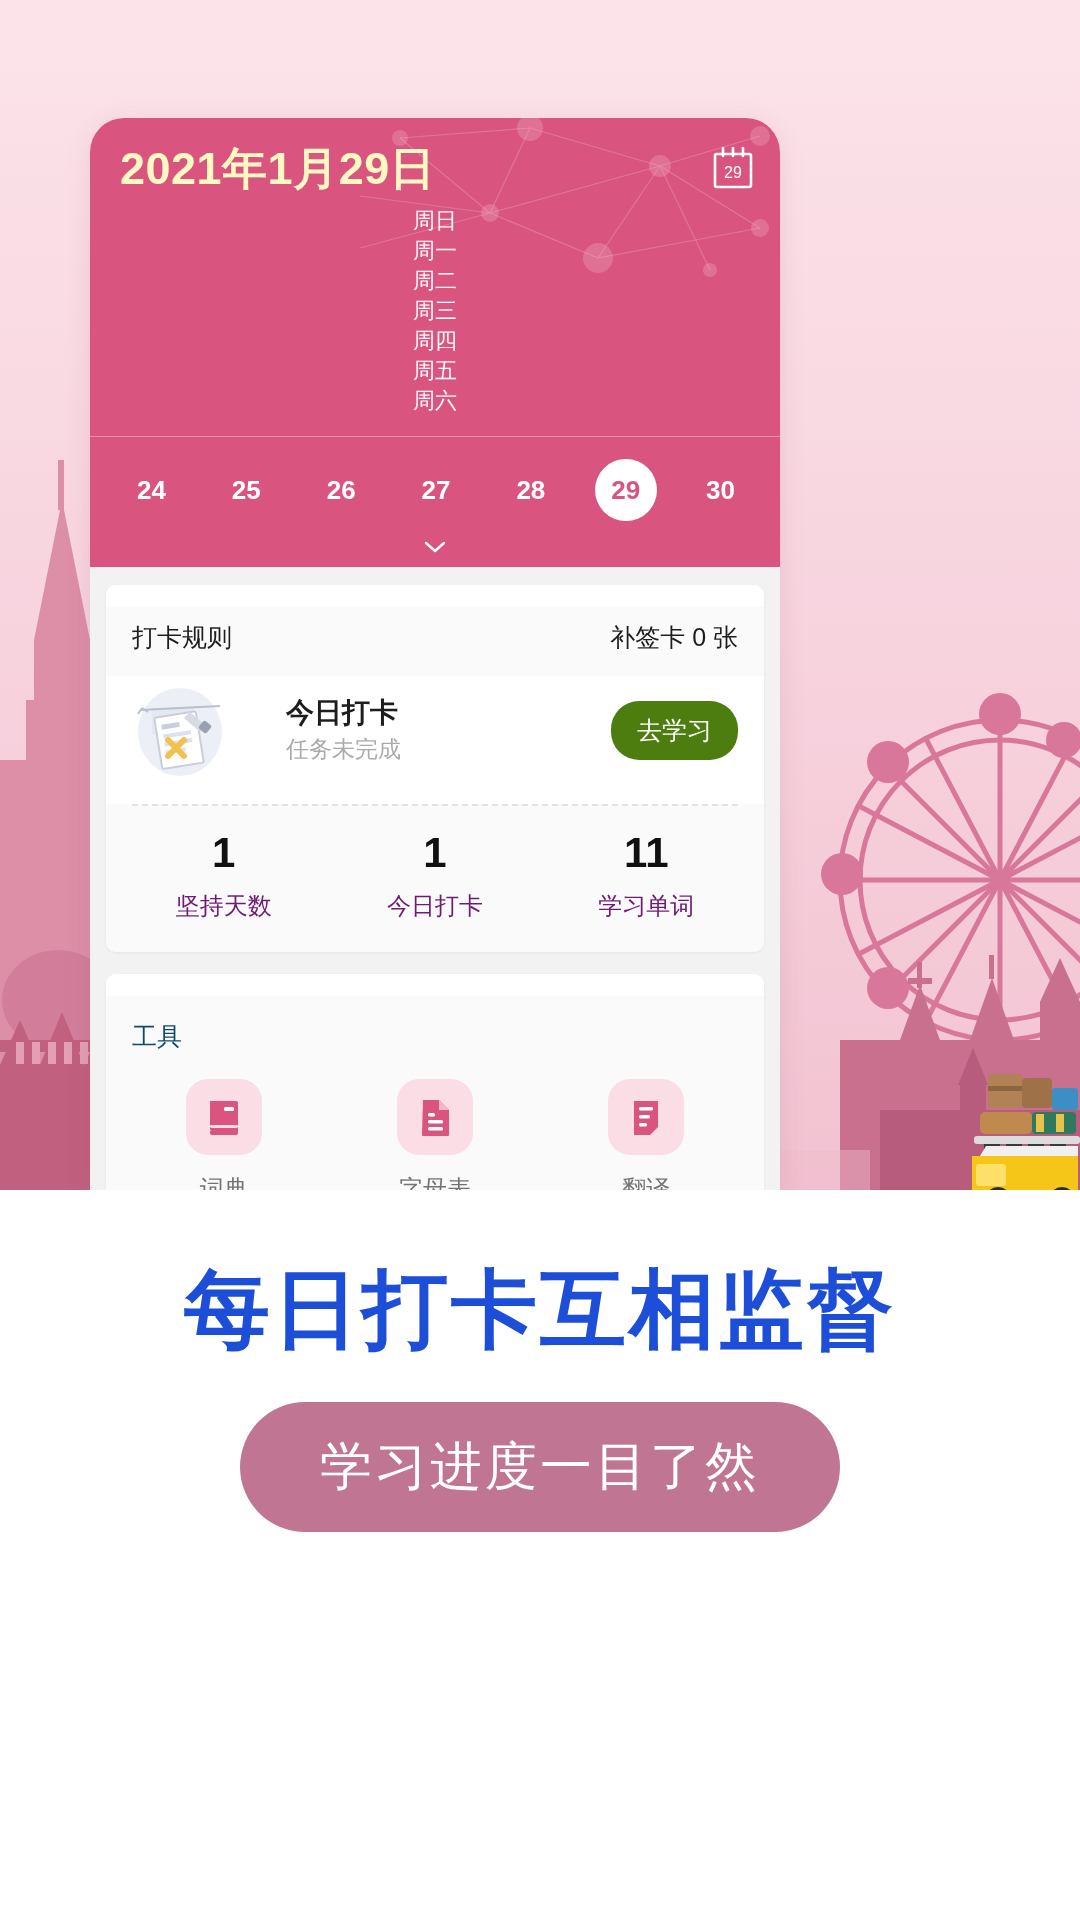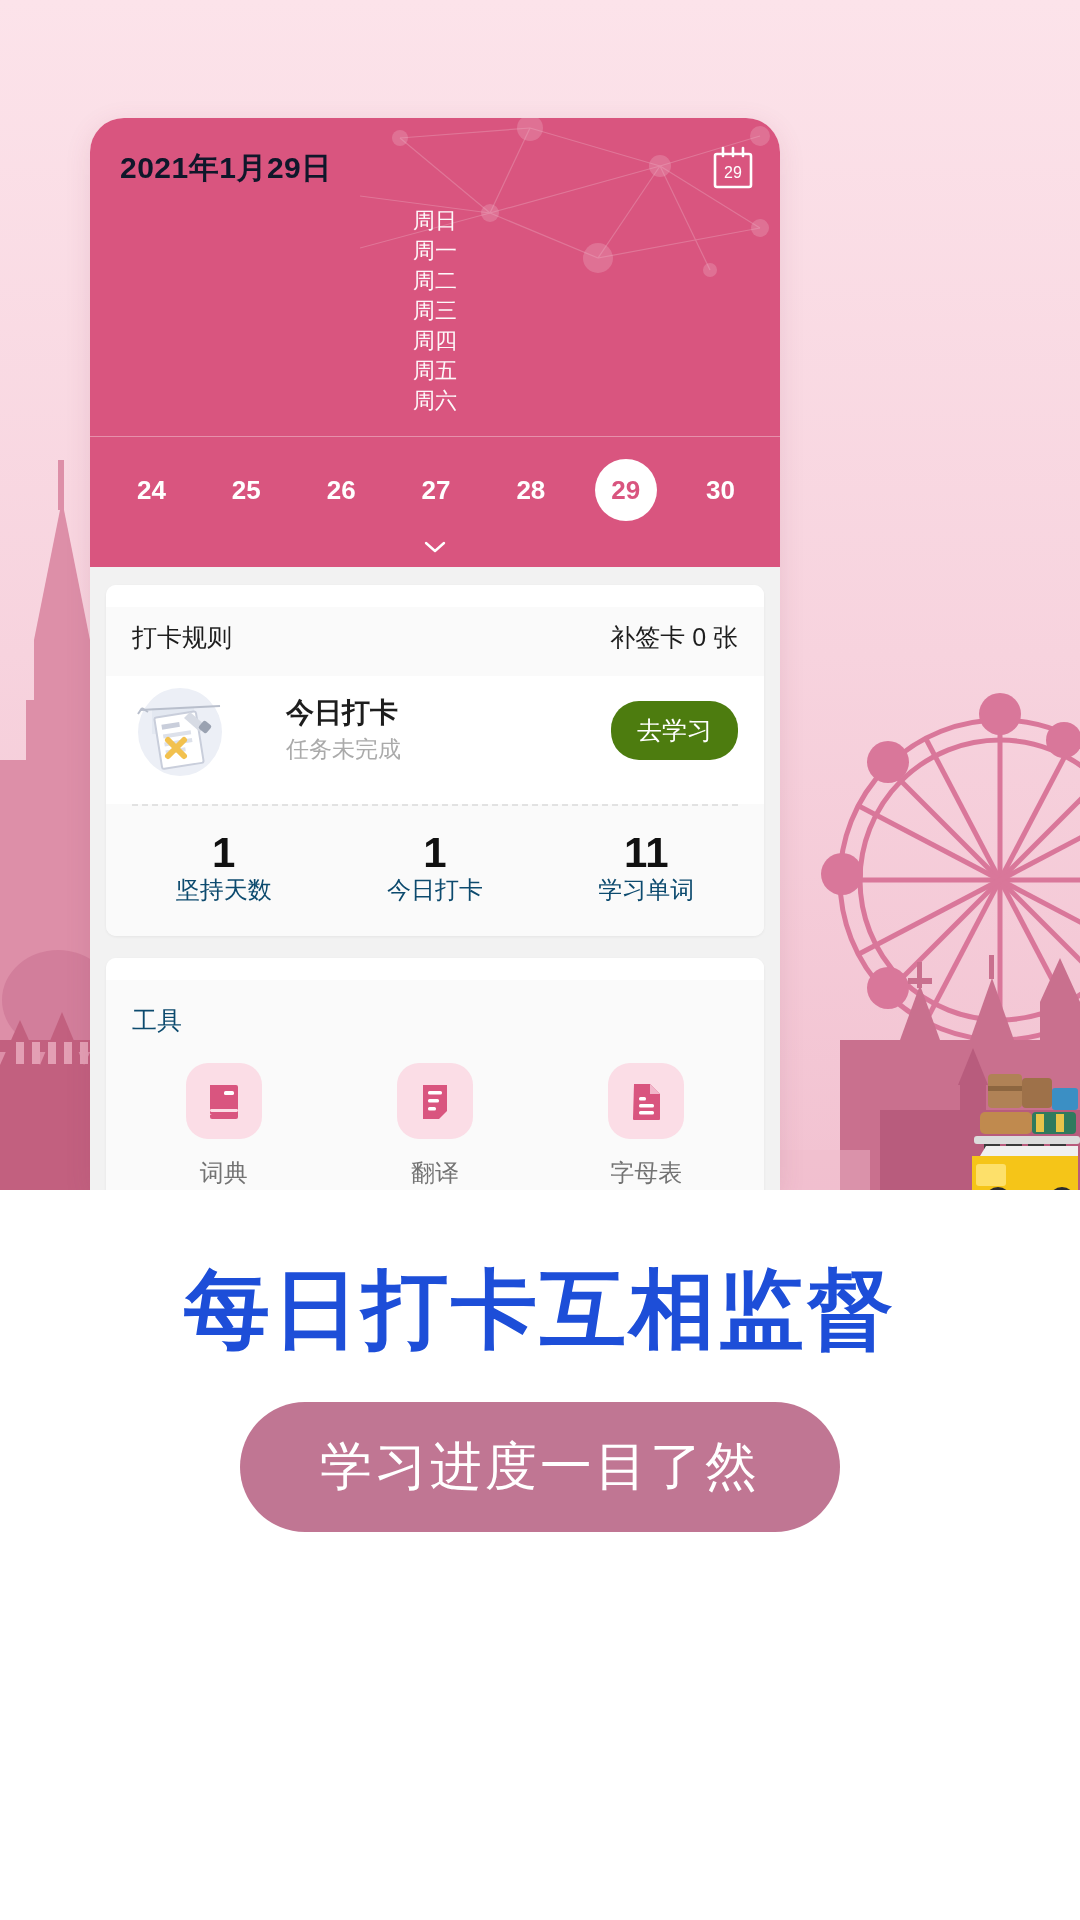--- a/index.html
+++ b/index.html
@@ -35,21 +35,21 @@
     background:#d9557f;
     padding:0;
     overflow:hidden;
   }
   .cal-net{ position:absolute; right:0; top:0; width:420px; height:165px; opacity:.55;}
   .cal-topline{
     position:relative; display:flex; align-items:center; justify-content:space-between;
     padding:30px 26px 10px 30px; height:80px;
   }
   .cal-date{
-    color:#0f172a; font-size:30px; font-weight:bold; letter-spacing:.5px;
+    color:#fef9c3; font-size:45px; font-weight:bold; letter-spacing:.5px;
     line-height:1;
   }
   .cal-icon{ width:42px; height:44px; position:relative; }
   .weekrow{
     position:relative; display:flex; padding:8px 14px 20px 14px;
     border-bottom:1px solid rgba(255,255,255,.35);
     flex-direction:column;
   }
   .weekrow span{
     flex:1; text-align:center; color:#ffffff; font-size:22px; opacity:.96;
@@ -97,21 +97,21 @@
     background:#4d7c0f; color:#ffffff; font-size:25px;
     padding:13px 26px; border-radius:28px; border:none;
     cursor:pointer;
   }
 
   .divider{ border-top:2px dashed #e2e2e2; margin:0 26px; }
 
   .stats{ display:flex; padding:26px 12px 30px 12px; background:#fafafa;}
   .stat{ flex:1; text-align:center; }
   .stat-num{ font-size:42px; font-weight:bold; color:#111111; line-height:1;}
-  .stat-lbl{ font-size:24px; color:#0c4a6e; }
+  .stat-lbl{ font-size:24px; color:#701a75; margin-top:16px;}
 
   .tools-head{ padding:24px 26px 22px 26px; font-size:25px; color:#0c4a6e; background:#fafafa;}
   .tools-grid{ display:flex; padding:4px 12px 30px 12px; background:#fafafa;}
   .tool{ flex:1; text-align:center; cursor:pointer;}
   .tool-icon{
     width:76px; height:76px; margin:0 auto; border-radius:22px;
     background:#fbdde6; display:flex; align-items:center; justify-content:center;
   }
   .tool-lbl{ margin-top:18px; font-size:24px; color:#737373;}
 
@@ -410,41 +410,41 @@
                 <rect x="8" y="30" width="28" height="3" rx="1.4" fill="#fbdde6"></rect>
                 <path d="M8 36 h28 v2 a2 2 0 0 1 -2 2 h-24 a2 2 0 0 1 -2 -2 z" fill="#d9557f"></path>
               </svg>
             </div>
             <div class="tool-lbl">词典</div>
           </div>
 
           <div class="tool">
             <div class="tool-icon">
               <svg viewBox="0 0 44 44" width="44" height="44">
+                <path d="M10 5 h16 l10 10 v25 a1 1 0 0 1 -1 1 h-25 a1 1 0 0 1 -1 -1 z" fill="#d9557f"></path>
+                <path d="M26 5 l10 10 h-10 z" fill="#f2b7cb"></path>
+                <rect x="15" y="18" width="7" height="3.5" rx="1.5" fill="#ffffff"></rect>
+                <rect x="15" y="25" width="15" height="3.5" rx="1.5" fill="#ffffff"></rect>
+                <rect x="15" y="32" width="15" height="3.5" rx="1.5" fill="#ffffff"></rect>
+              </svg>
+            </div>
+            <div class="tool-lbl">字母表</div>
+          </div>
+
+          <div class="tool">
+            <div class="tool-icon">
+              <svg viewBox="0 0 44 44" width="44" height="44">
                 <path d="M10 6 h24 v26 h-8 v8 h-16 z" fill="#d9557f"></path>
                 <path d="M26 32 h8 l-8 8 z" fill="#d9557f"></path>
                 <rect x="15" y="12" width="14" height="3.5" rx="1.5" fill="#ffffff"></rect>
                 <rect x="15" y="20" width="11" height="3.5" rx="1.5" fill="#ffffff"></rect>
                 <rect x="15" y="28" width="8" height="3.5" rx="1.5" fill="#ffffff"></rect>
               </svg>
             </div>
             <div class="tool-lbl">翻译</div>
-          </div>
-
-          <div class="tool">
-            <div class="tool-icon">
-              <svg viewBox="0 0 44 44" width="44" height="44">
-                <path d="M10 5 h16 l10 10 v25 a1 1 0 0 1 -1 1 h-25 a1 1 0 0 1 -1 -1 z" fill="#d9557f"></path>
-                <path d="M26 5 l10 10 h-10 z" fill="#f2b7cb"></path>
-                <rect x="15" y="18" width="7" height="3.5" rx="1.5" fill="#ffffff"></rect>
-                <rect x="15" y="25" width="15" height="3.5" rx="1.5" fill="#ffffff"></rect>
-                <rect x="15" y="32" width="15" height="3.5" rx="1.5" fill="#ffffff"></rect>
-              </svg>
-            </div>
-            <div class="tool-lbl">字母表</div>
           </div>
         </div>
       </div>
 
       <div class="rank-banner">
         <svg class="rank-illu" viewBox="0 0 290 140">
 
           <rect x="108" y="18" width="112" height="122" fill="#9fd8cf"></rect>
           <rect x="108" y="18" width="112" height="26" fill="#f1f7f5"></rect>
           <rect x="128" y="96" width="14" height="44" fill="#ffffff"></rect>

